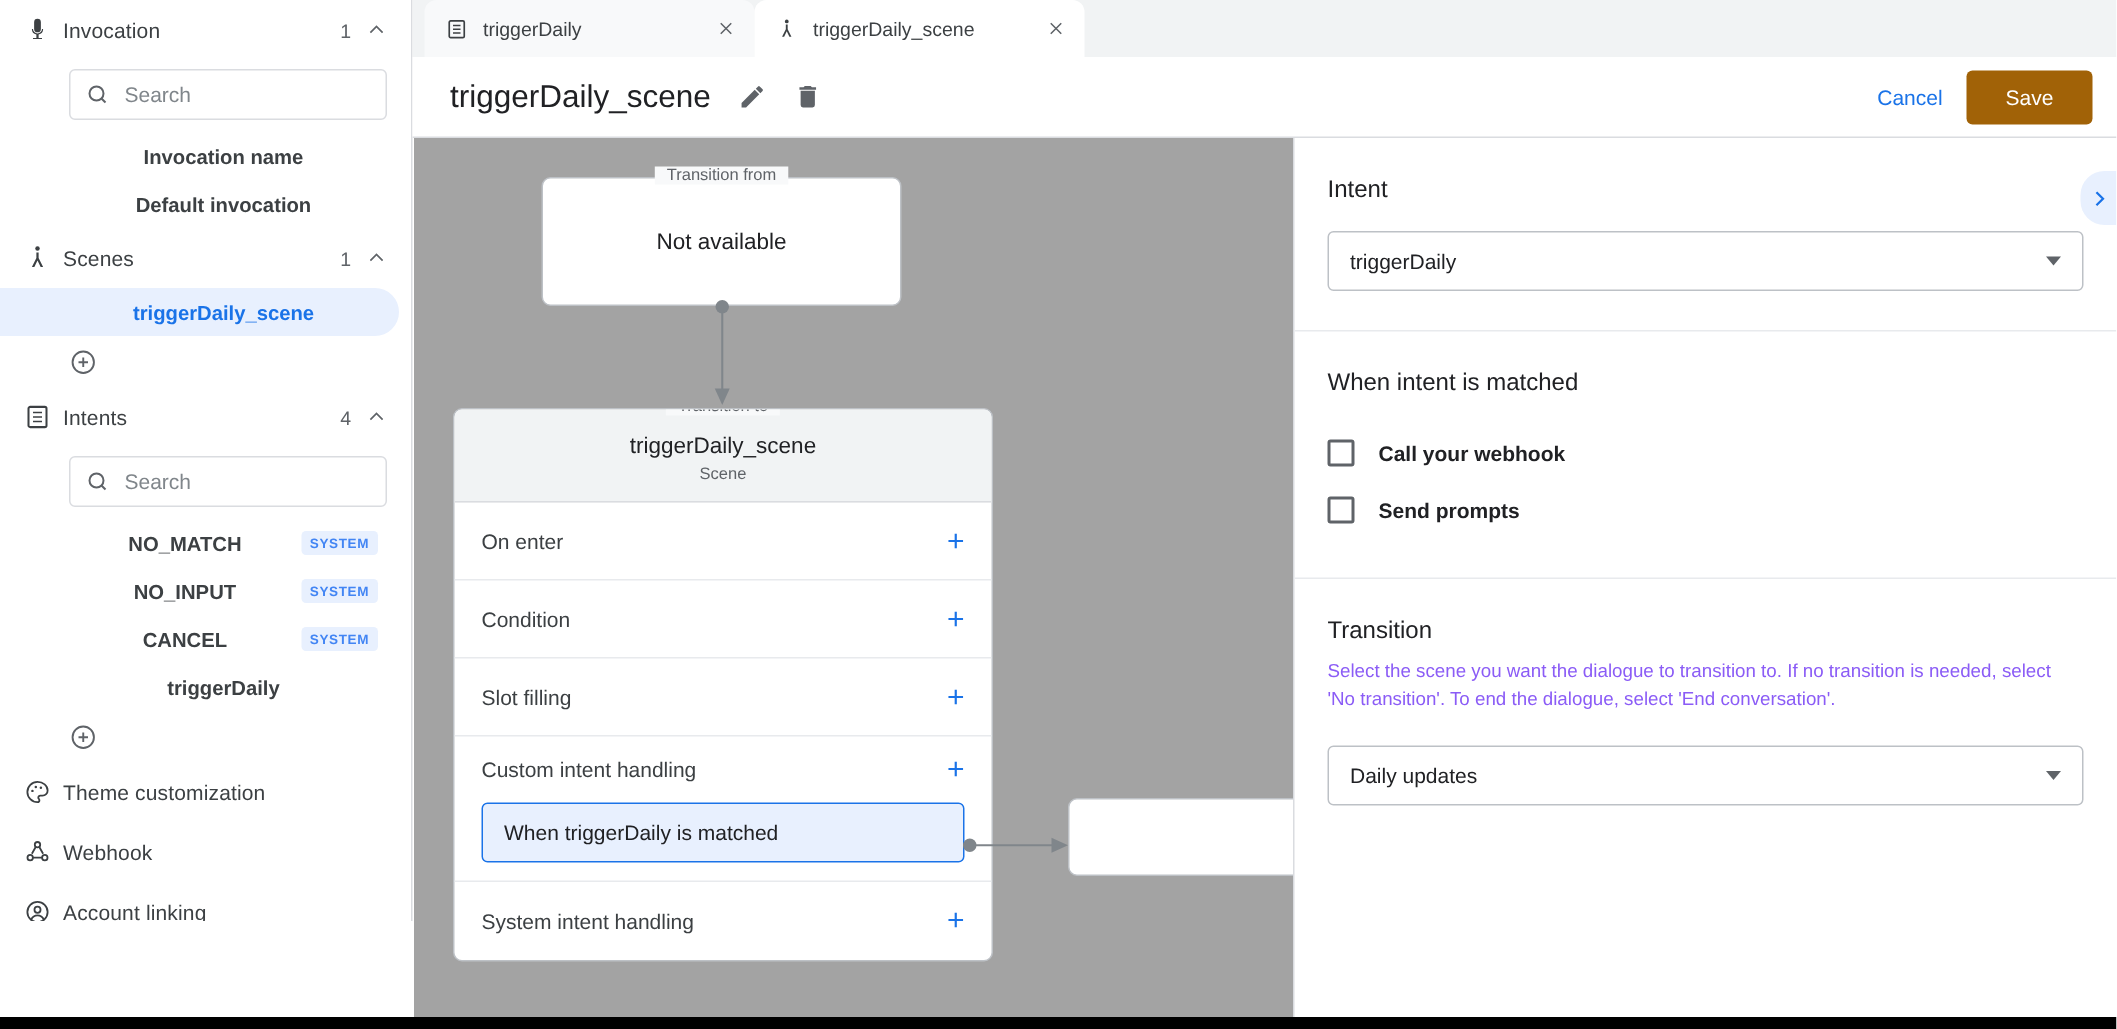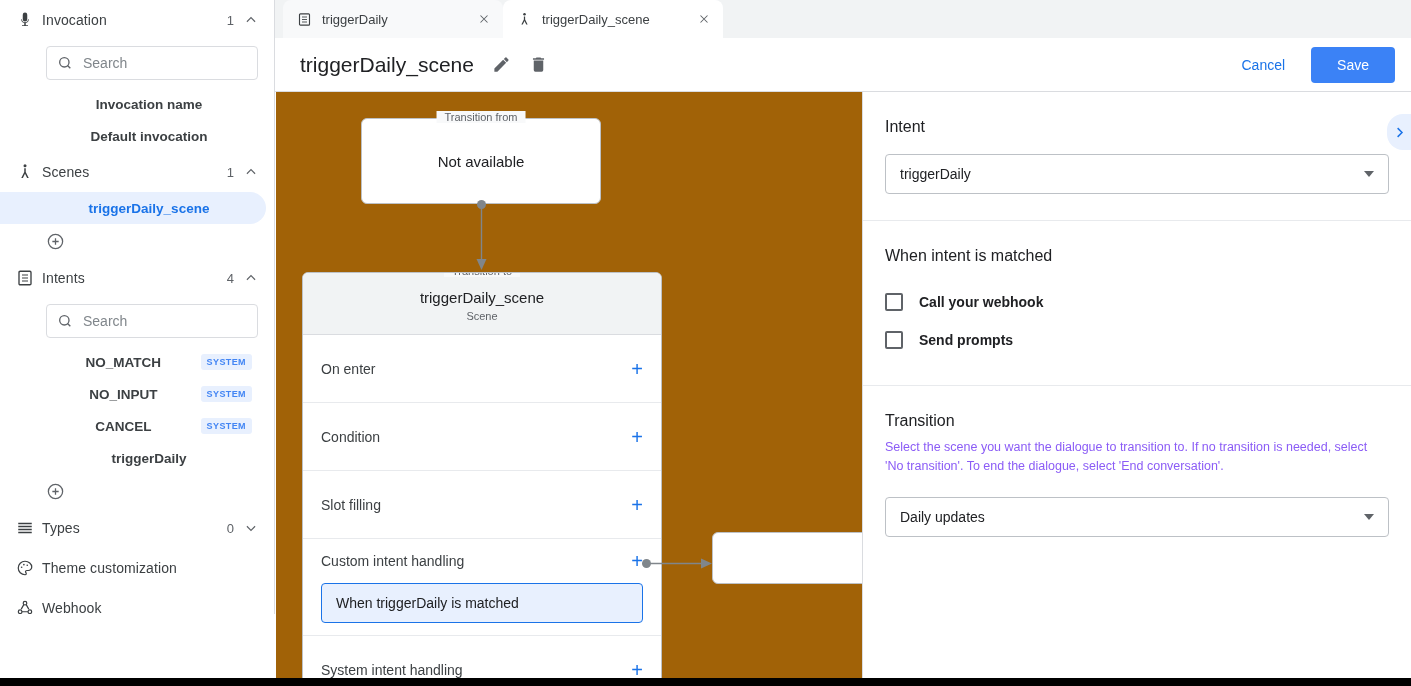--- a/index.html
+++ b/index.html
@@ -77,29 +77,29 @@
   }
   .h-title { font-size:21px; color:#202124; letter-spacing:0; }
   .h-icon { margin-left:18px; color:#5f6368; display:flex; align-items:center; cursor:pointer; }
   .h-spacer { flex:1; }
   .btn-cancel {
     color:#1a73e8; font-size:14px; font-weight:500;
     padding:9px 16px; border-radius:4px; cursor:pointer; background:transparent; border:none;
     font-family:"Liberation Sans", sans-serif;
   }
   .btn-save {
-    background:#3b82f6; color:#fff; font-size:14px; font-weight:500;
-    padding:10px 26px; border-radius:4px; margin-left:10px; cursor:pointer;
+    background:#a16207; color:#fff; font-size:14px; font-weight:500;
+    padding:10px 26px; border-radius:4px; cursor:pointer;
     border:none; font-family:"Liberation Sans", sans-serif;
   }
 
   
   .canvas {
     position:absolute; left:276px; top:92px; width:586px; height:586px;
-    background:#a16207; overflow:hidden;
+    background:#a3a3a3; overflow:hidden;
   }
   .fieldset {
     position:absolute; border:1px solid #bdc1c6; border-radius:6px; background:#fff;
   }
   .fs-legend {
     position:absolute; top:-8px; left:50%; transform:translateX(-50%);
     background:#f8f9fa; padding:0 8px; font-size:11px; color:#5f6368; white-space:nowrap;
   }
   .node-notavail {
     left:85px; top:26px; width:240px; height:86px;
@@ -110,21 +110,21 @@
     position:absolute; left:26px; top:180px; width:360px;
     border:1px solid #bdc1c6; border-radius:6px; background:#fff; overflow:hidden;
   }
   .scene-head {
     background:#f1f3f4; padding:16px 0 12px; text-align:center;
     border-bottom:1px solid #dadce0;
   }
   .scene-head .t { font-size:15px; color:#202124; }
   .scene-head .s { font-size:11px; color:#5f6368; margin-top:4px; }
   .scene-row {
-    display:flex; align-items:center; height:68px; padding:0 18px;
+    display:flex; align-items:center; height:52px; padding:0 18px;
     border-bottom:1px solid #e8eaed; font-size:14px; color:#3c4043;
   }
   .scene-row:last-child { border-bottom:none; }
   .scene-row .rl { flex:1; }
   .scene-row .plus { color:#1a73e8; font-size:20px; line-height:1; cursor:pointer; }
   .scene-sub { padding:0 18px 12px; }
   .chip {
     border:1px solid #1a73e8; background:#e8f0fe; border-radius:4px;
     padding:11px 14px; font-size:14px; color:#202124; cursor:pointer;
   }
@@ -269,37 +269,20 @@
     <div class="sb-item">
       <span class="nm">triggerDaily</span>
     </div>
     <div class="sb-add">
       <svg width="19" height="19" viewBox="0 0 24 24" fill="none" stroke="currentColor" stroke-width="1.6">
           <circle cx="12" cy="12" r="9"></circle>
           <path d="M12 8v8M8 12h8"></path>
         </svg>
     </div>
 
-    <div class="sb-group">
-      <span class="ico">
-        <svg width="18" height="18" viewBox="0 0 24 24" fill="currentColor">
-            <rect x="3" y="5" width="18" height="2"></rect>
-            <rect x="3" y="9" width="18" height="2"></rect>
-            <rect x="3" y="13" width="18" height="2"></rect>
-            <rect x="3" y="17" width="18" height="2"></rect>
-          </svg>
-      </span>
-      <span class="lbl">Types</span>
-      <span class="cnt">0</span>
-      <span class="chev">
-        <svg width="14" height="14" viewBox="0 0 24 24" fill="none" stroke="currentColor" stroke-width="2">
-            <path d="M5 9l7 7 7-7"></path>
-          </svg>
-      </span>
-    </div>
 
     <div class="sb-group">
       <span class="ico">
         <svg width="18" height="18" viewBox="0 0 24 24" fill="none" stroke="currentColor" stroke-width="1.6">
             <path d="M12 3a9 9 0 1 0 0 18c1 0 1.7-.8 1.7-1.7 0-.5-.2-.9-.5-1.2-.3-.3-.5-.7-.5-1.1 0-1 .8-1.7 1.7-1.7h2A4.6 4.6 0 0 0 21 10.6C21 6.4 17 3 12 3z"></path>
             <circle cx="7.5" cy="11" r="1.1" fill="currentColor" stroke="none"></circle>
             <circle cx="10.5" cy="7.5" r="1.1" fill="currentColor" stroke="none"></circle>
             <circle cx="15" cy="8.3" r="1.1" fill="currentColor" stroke="none"></circle>
           </svg>
       </span>

